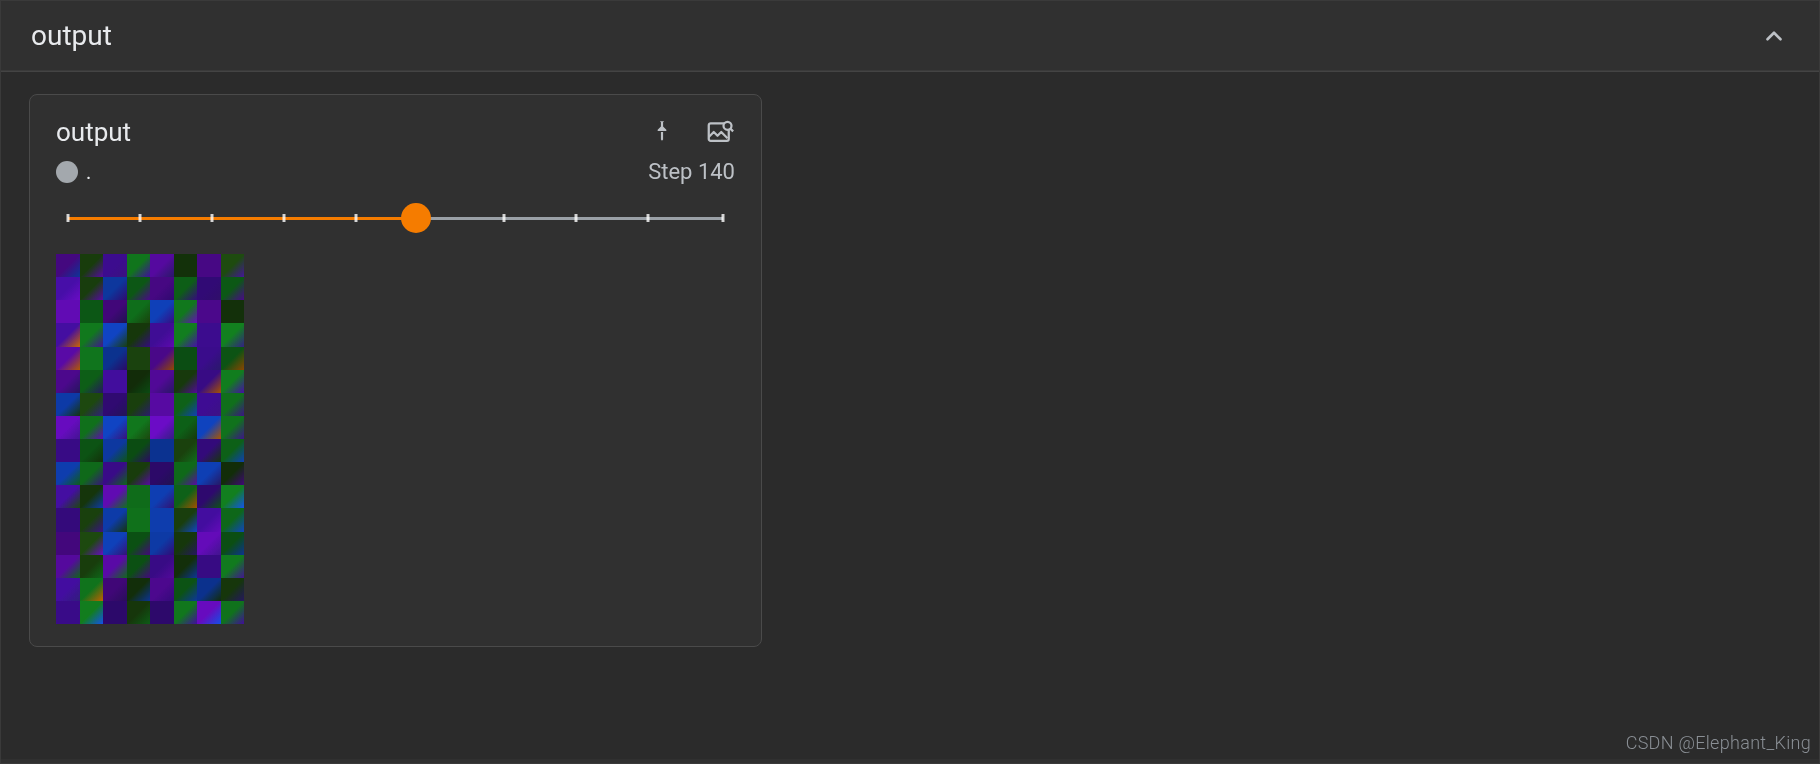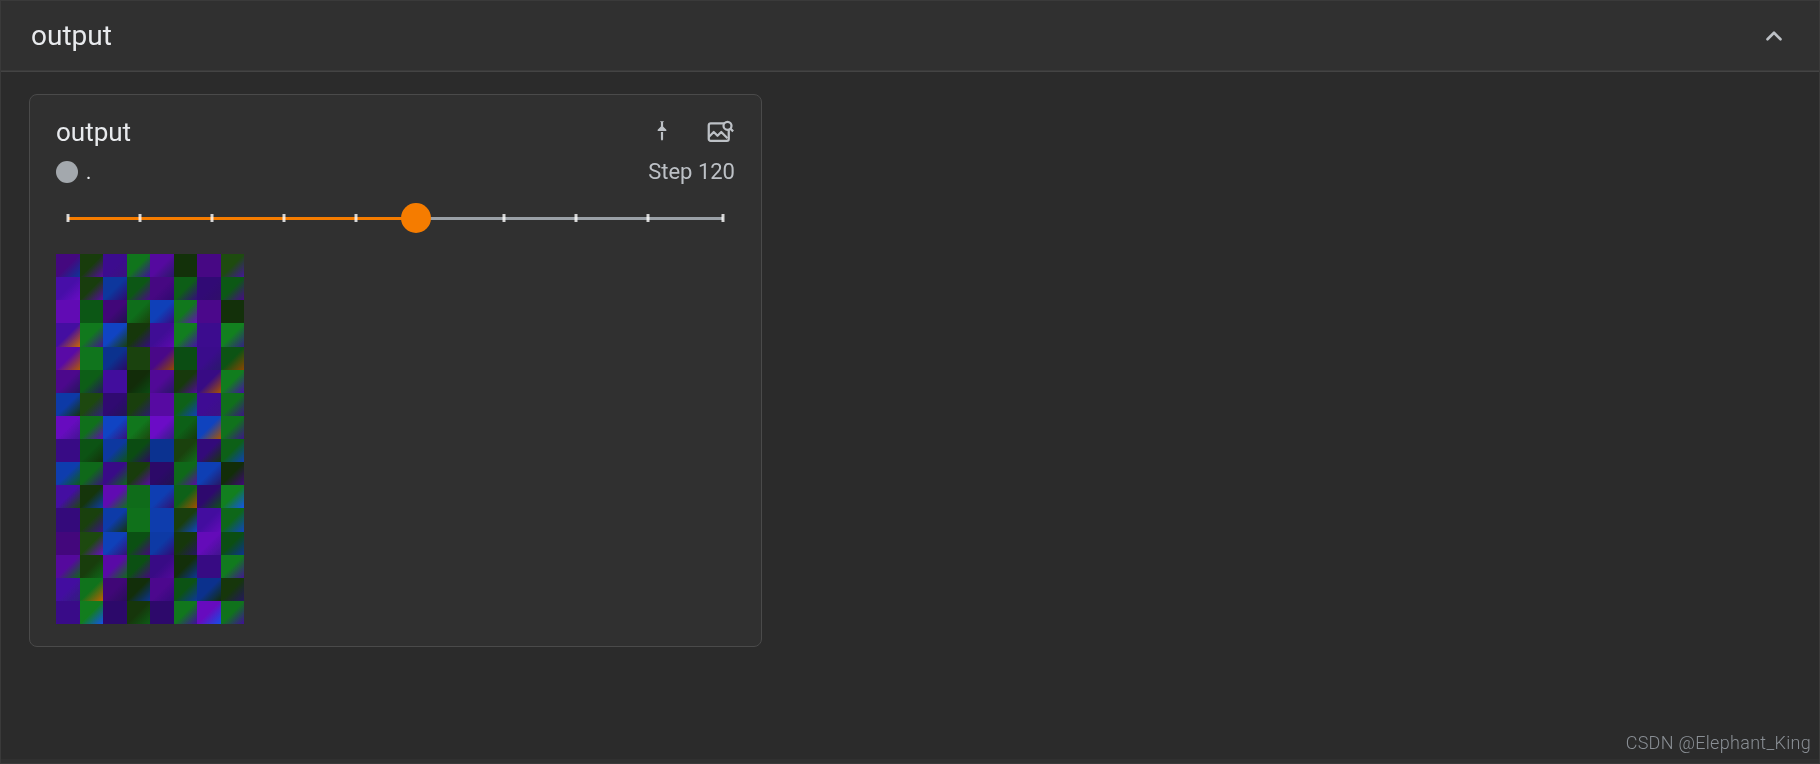--- a/index.html
+++ b/index.html
@@ -211,21 +211,21 @@
             </svg>
           </div>
         </div>
       </div>
 
       <div class="meta-row">
         <div class="meta-left">
           <div class="run-dot"></div>
           <div class="run-name">.</div>
         </div>
-        <div class="step-label">Step 120</div>
+        <div class="step-label">Step 140</div>
       </div>
 
       <div class="slider-wrap">
         <div class="slider-track">
           <div class="slider-fill" id="slider-fill" style="width: 53%;"></div>
           <div class="slider-ticks" id="slider-ticks">
               <div class="tick" style="left: 0%;"></div>
               <div class="tick" style="left: 11%;"></div>
               <div class="tick" style="left: 22%;"></div>
               <div class="tick" style="left: 33%;"></div>

